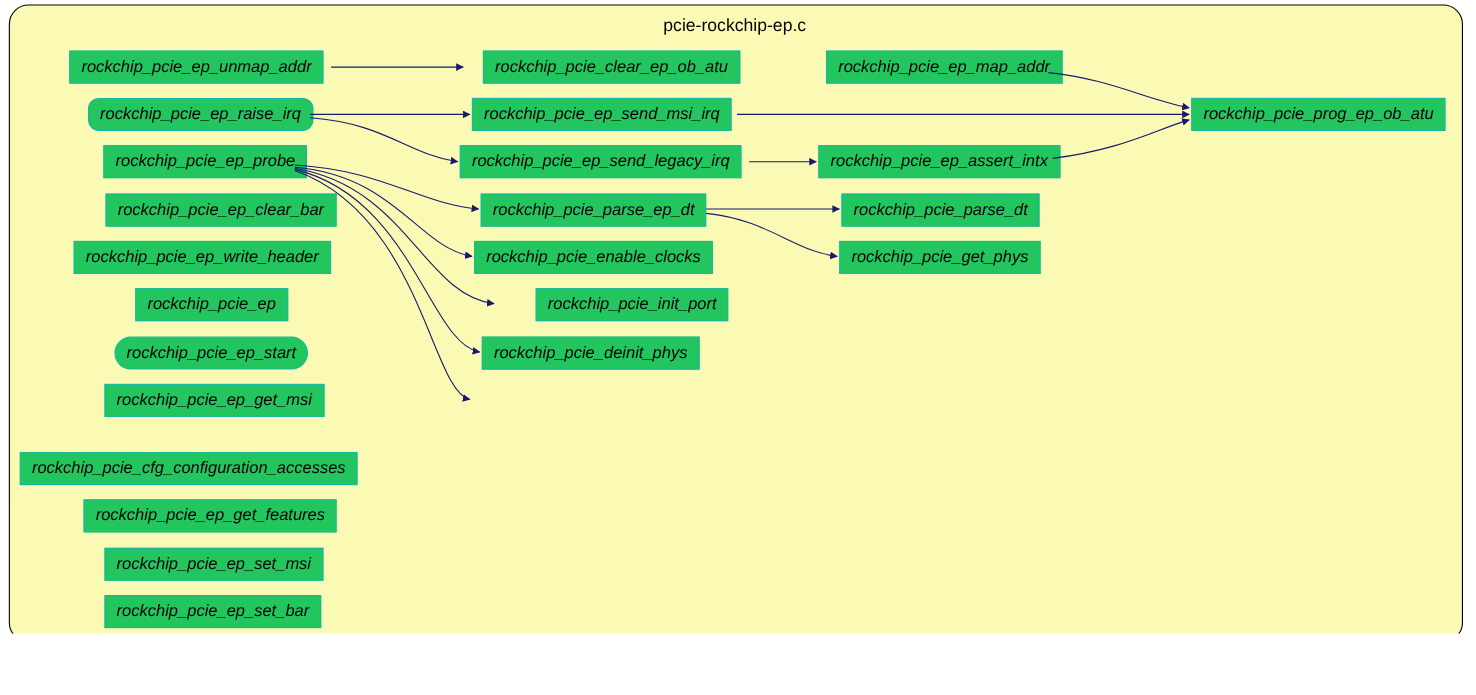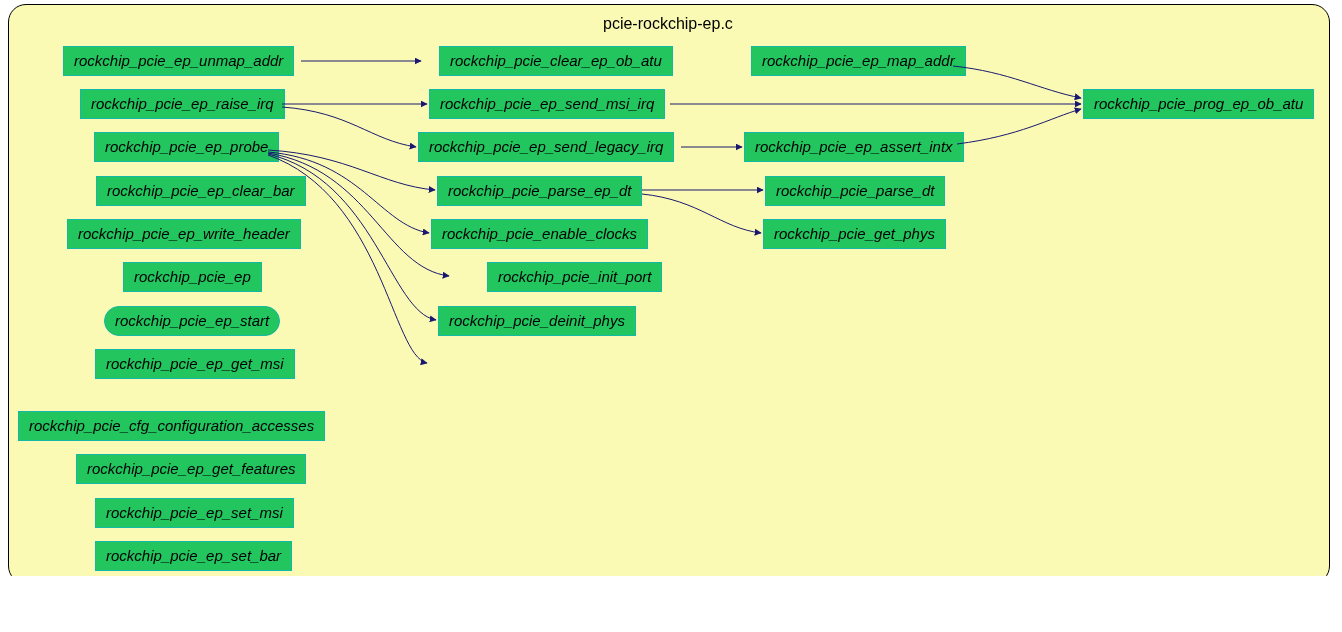--- a/index.html
+++ b/index.html
@@ -60,21 +60,21 @@
 </style>
 </head>
 <body>
 
 <div class="canvas">
   <div class="module-box">
     <span class="module-title" style="left:594px;">pcie-rockchip-ep.c</span>
   </div>
 
   <div class="node" style="left:63px; top:46px;">rockchip_pcie_ep_unmap_addr</div>
-  <div class="node" style="left:80px; top:89px;">rockchip_pcie_ep_raise_irq</div>
+  <div class="node" style="left:80px; top:89px;border-radius:10px;">rockchip_pcie_ep_raise_irq</div>
   <div class="node" style="left:94px; top:132px;">rockchip_pcie_ep_probe</div>
   <div class="node" style="left:80px; top:176px;margin-left:16px;">rockchip_pcie_ep_clear_bar</div>
   <div class="node" style="left:67px; top:219px;">rockchip_pcie_ep_write_header</div>
   <div class="node" style="left:123px; top:262px;">rockchip_pcie_ep</div>
   <div class="node" style="left:104px; top:306px;border-radius:15px;">rockchip_pcie_ep_start</div>
   <div class="node" style="left:95px; top:349px;">rockchip_pcie_ep_get_msi</div>
   <div class="node" style="left:18px; top:411px;">rockchip_pcie_cfg_configuration_accesses</div>
   <div class="node" style="left:76px; top:454px;text-align:center;">rockchip_pcie_ep_get_features</div>
   <div class="node" style="left:95px; top:498px;">rockchip_pcie_ep_set_msi</div>
   <div class="node" style="left:95px; top:541px;">rockchip_pcie_ep_set_bar</div>

